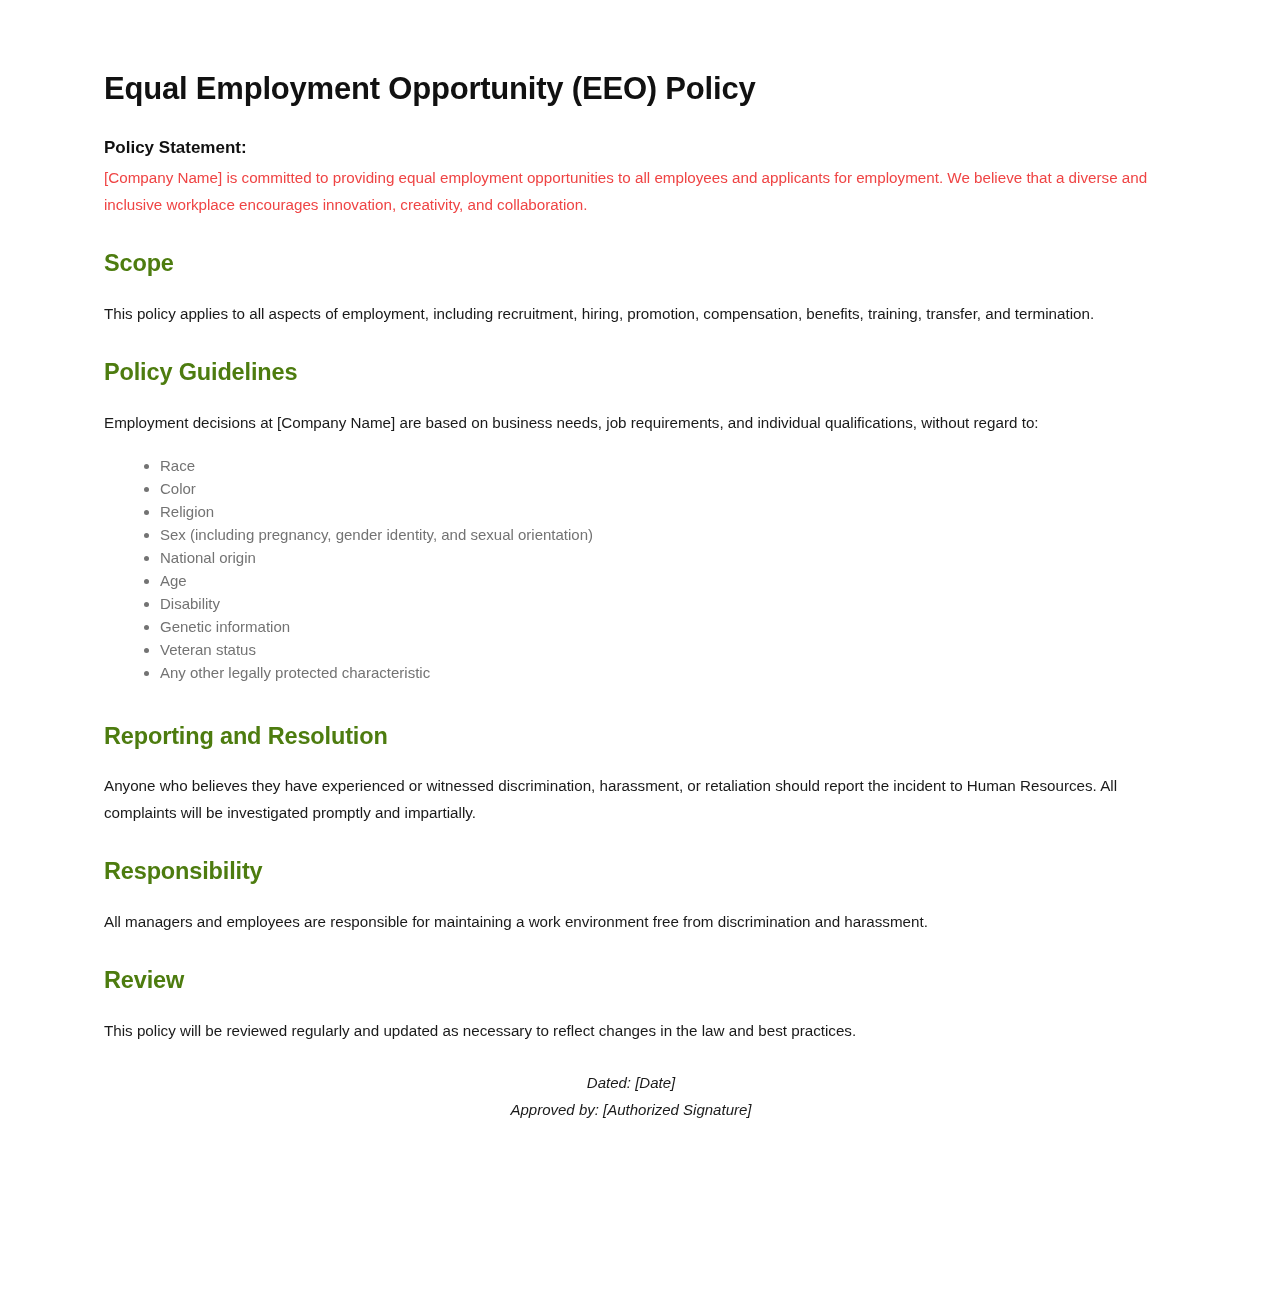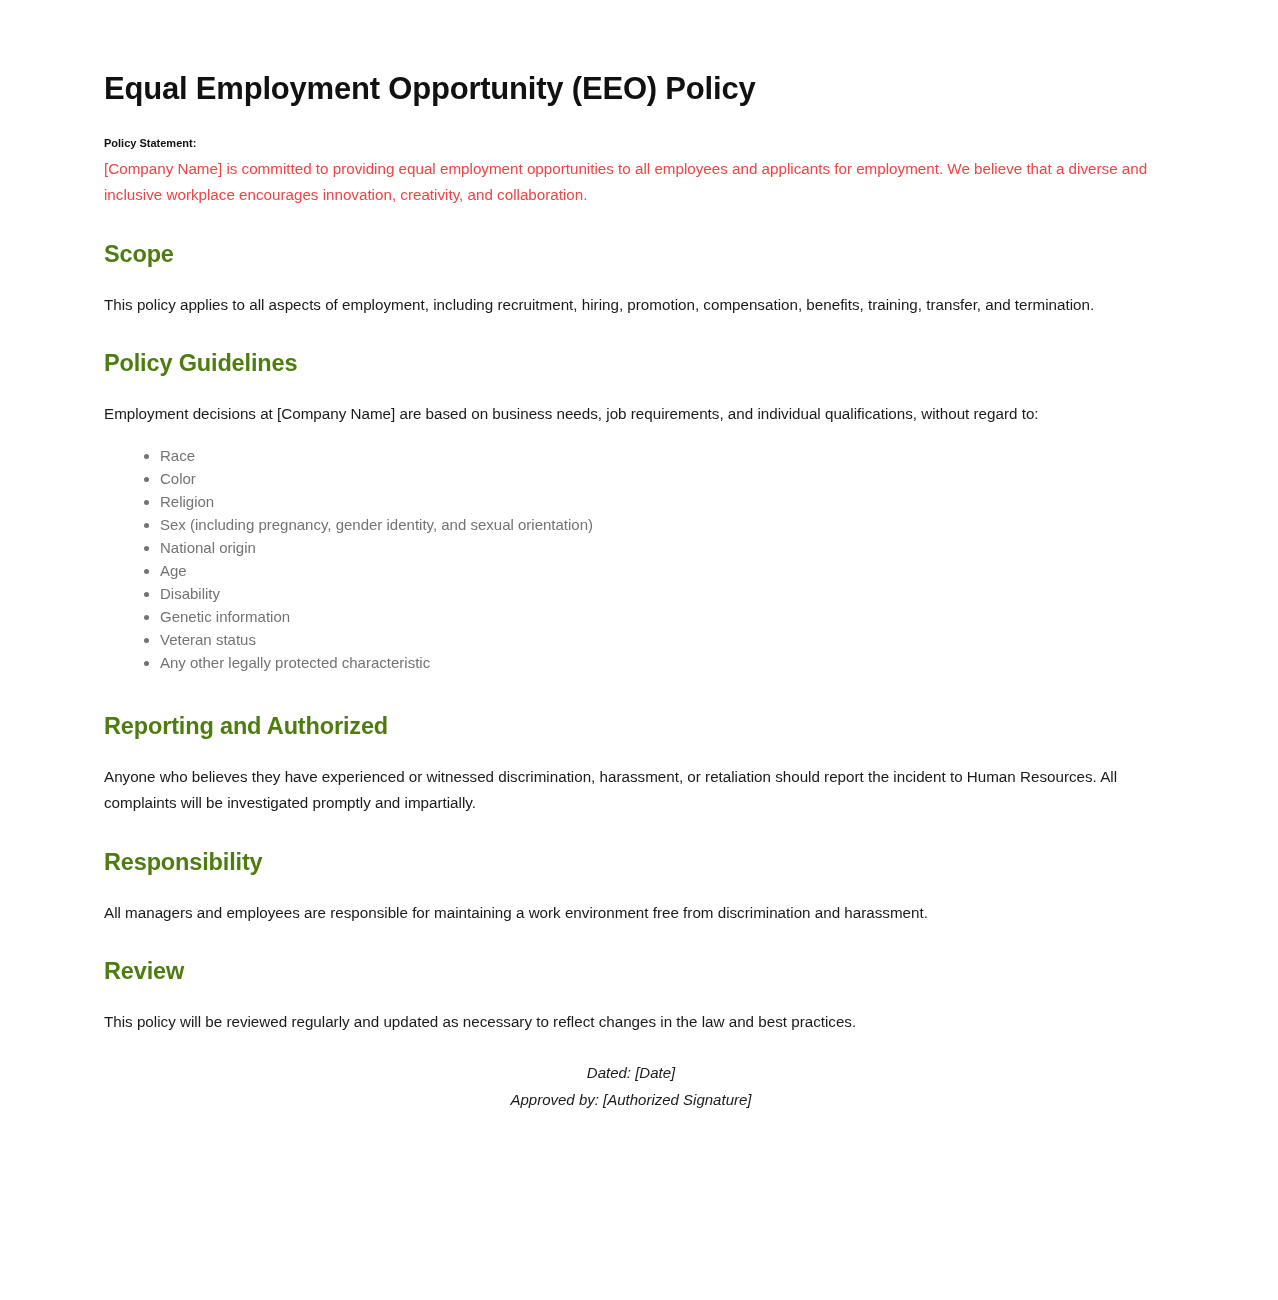--- a/index.html
+++ b/index.html
@@ -32,21 +32,21 @@
   .doc-title {
     font-size: 31px;
     font-weight: bold;
     line-height: 1.25;
     letter-spacing: -0.2px;
     margin: 0 0 26px 0;
     color: #111111;
   }
 
   .lead-label {
-    font-size: 11px;
+    font-size: 17px;
     font-weight: bold;
     line-height: 1.55;
     margin: 0 0 4px 0;
     color: #111111;
   }
 
   p.body-text {
     font-size: 15.2px;
     line-height: 1.75;
     margin: 0;
@@ -129,21 +129,21 @@
       <li>National origin</li>
       <li>Age</li>
       <li>Disability</li>
       <li>Genetic information</li>
       <li>Veteran status</li>
       <li>Any other legally protected characteristic</li>
     </ul>
 
     <div class="spacer-after-list"></div>
 
-    <h2 class="section-heading">Reporting and Authorized</h2>
+    <h2 class="section-heading">Reporting and Resolution</h2>
 
     <p class="section-para">Anyone who believes they have experienced or witnessed discrimination, harassment, or retaliation should report the incident to Human Resources. All complaints will be investigated promptly and impartially.</p>
 
     <h2 class="section-heading">Responsibility</h2>
 
     <p class="section-para">All managers and employees are responsible for maintaining a work environment free from discrimination and harassment.</p>
 
     <h2 class="section-heading">Review</h2>
 
     <p class="section-para">This policy will be reviewed regularly and updated as necessary to reflect changes in the law and best practices.</p>

